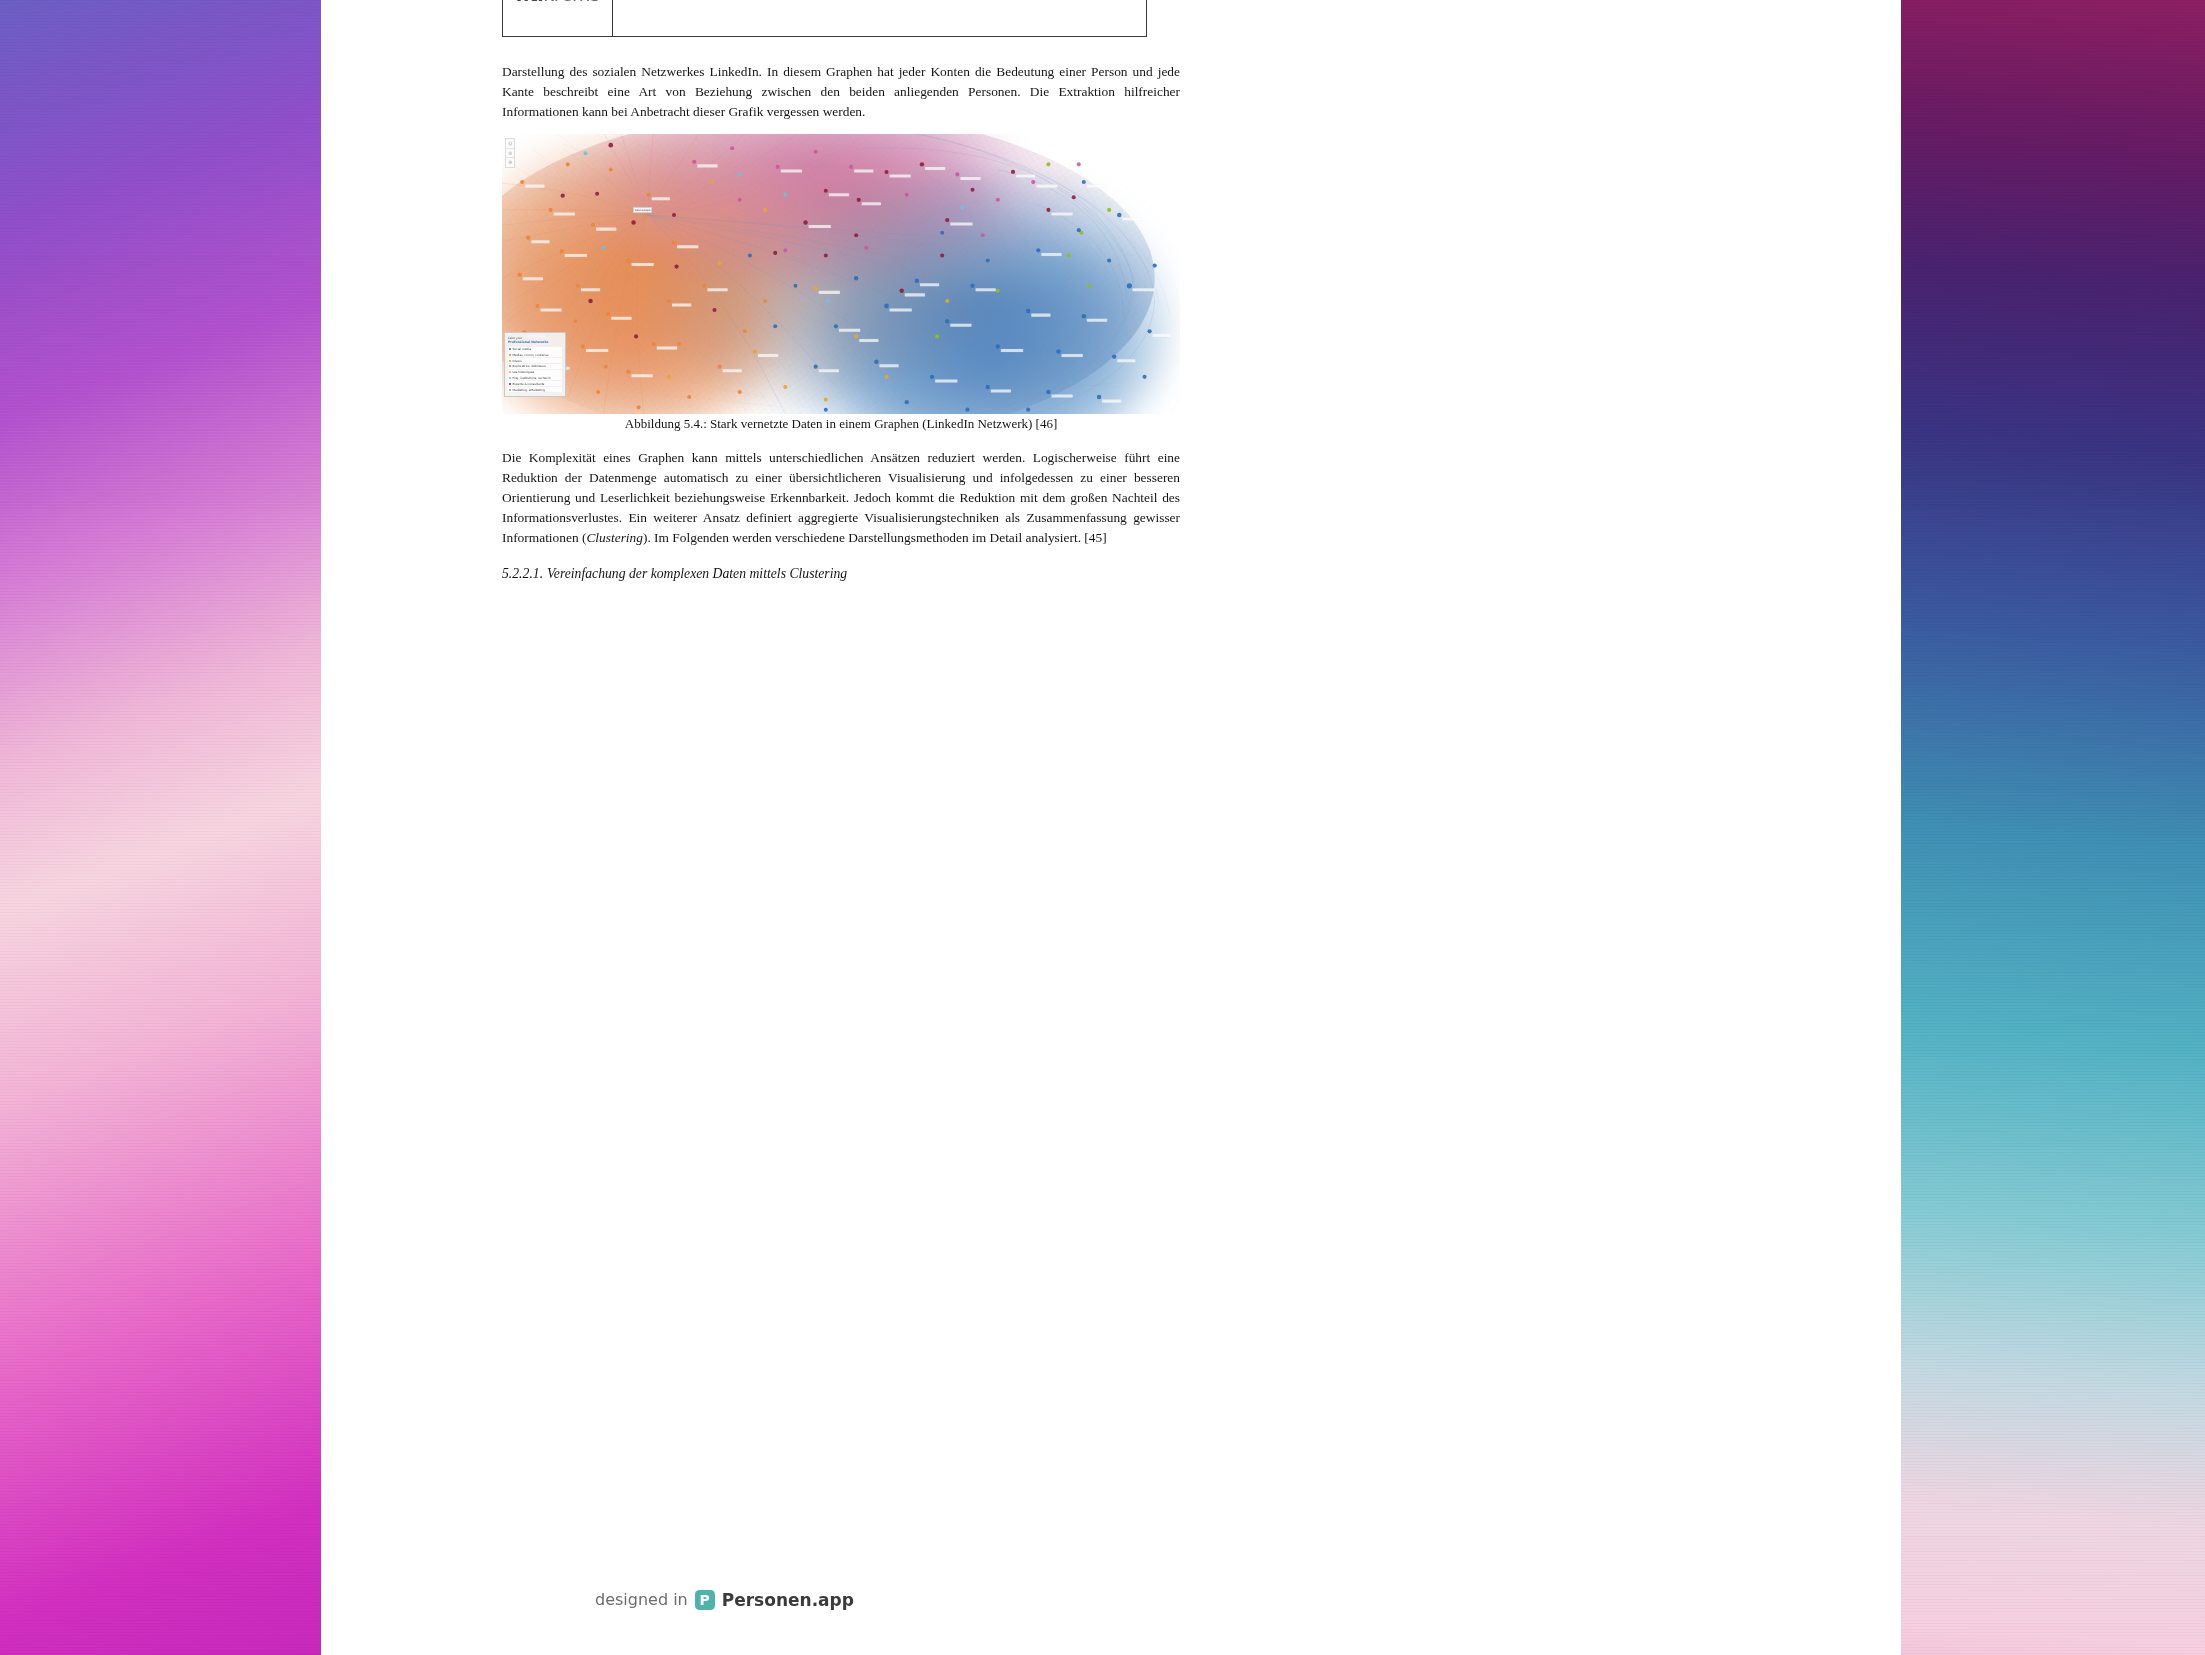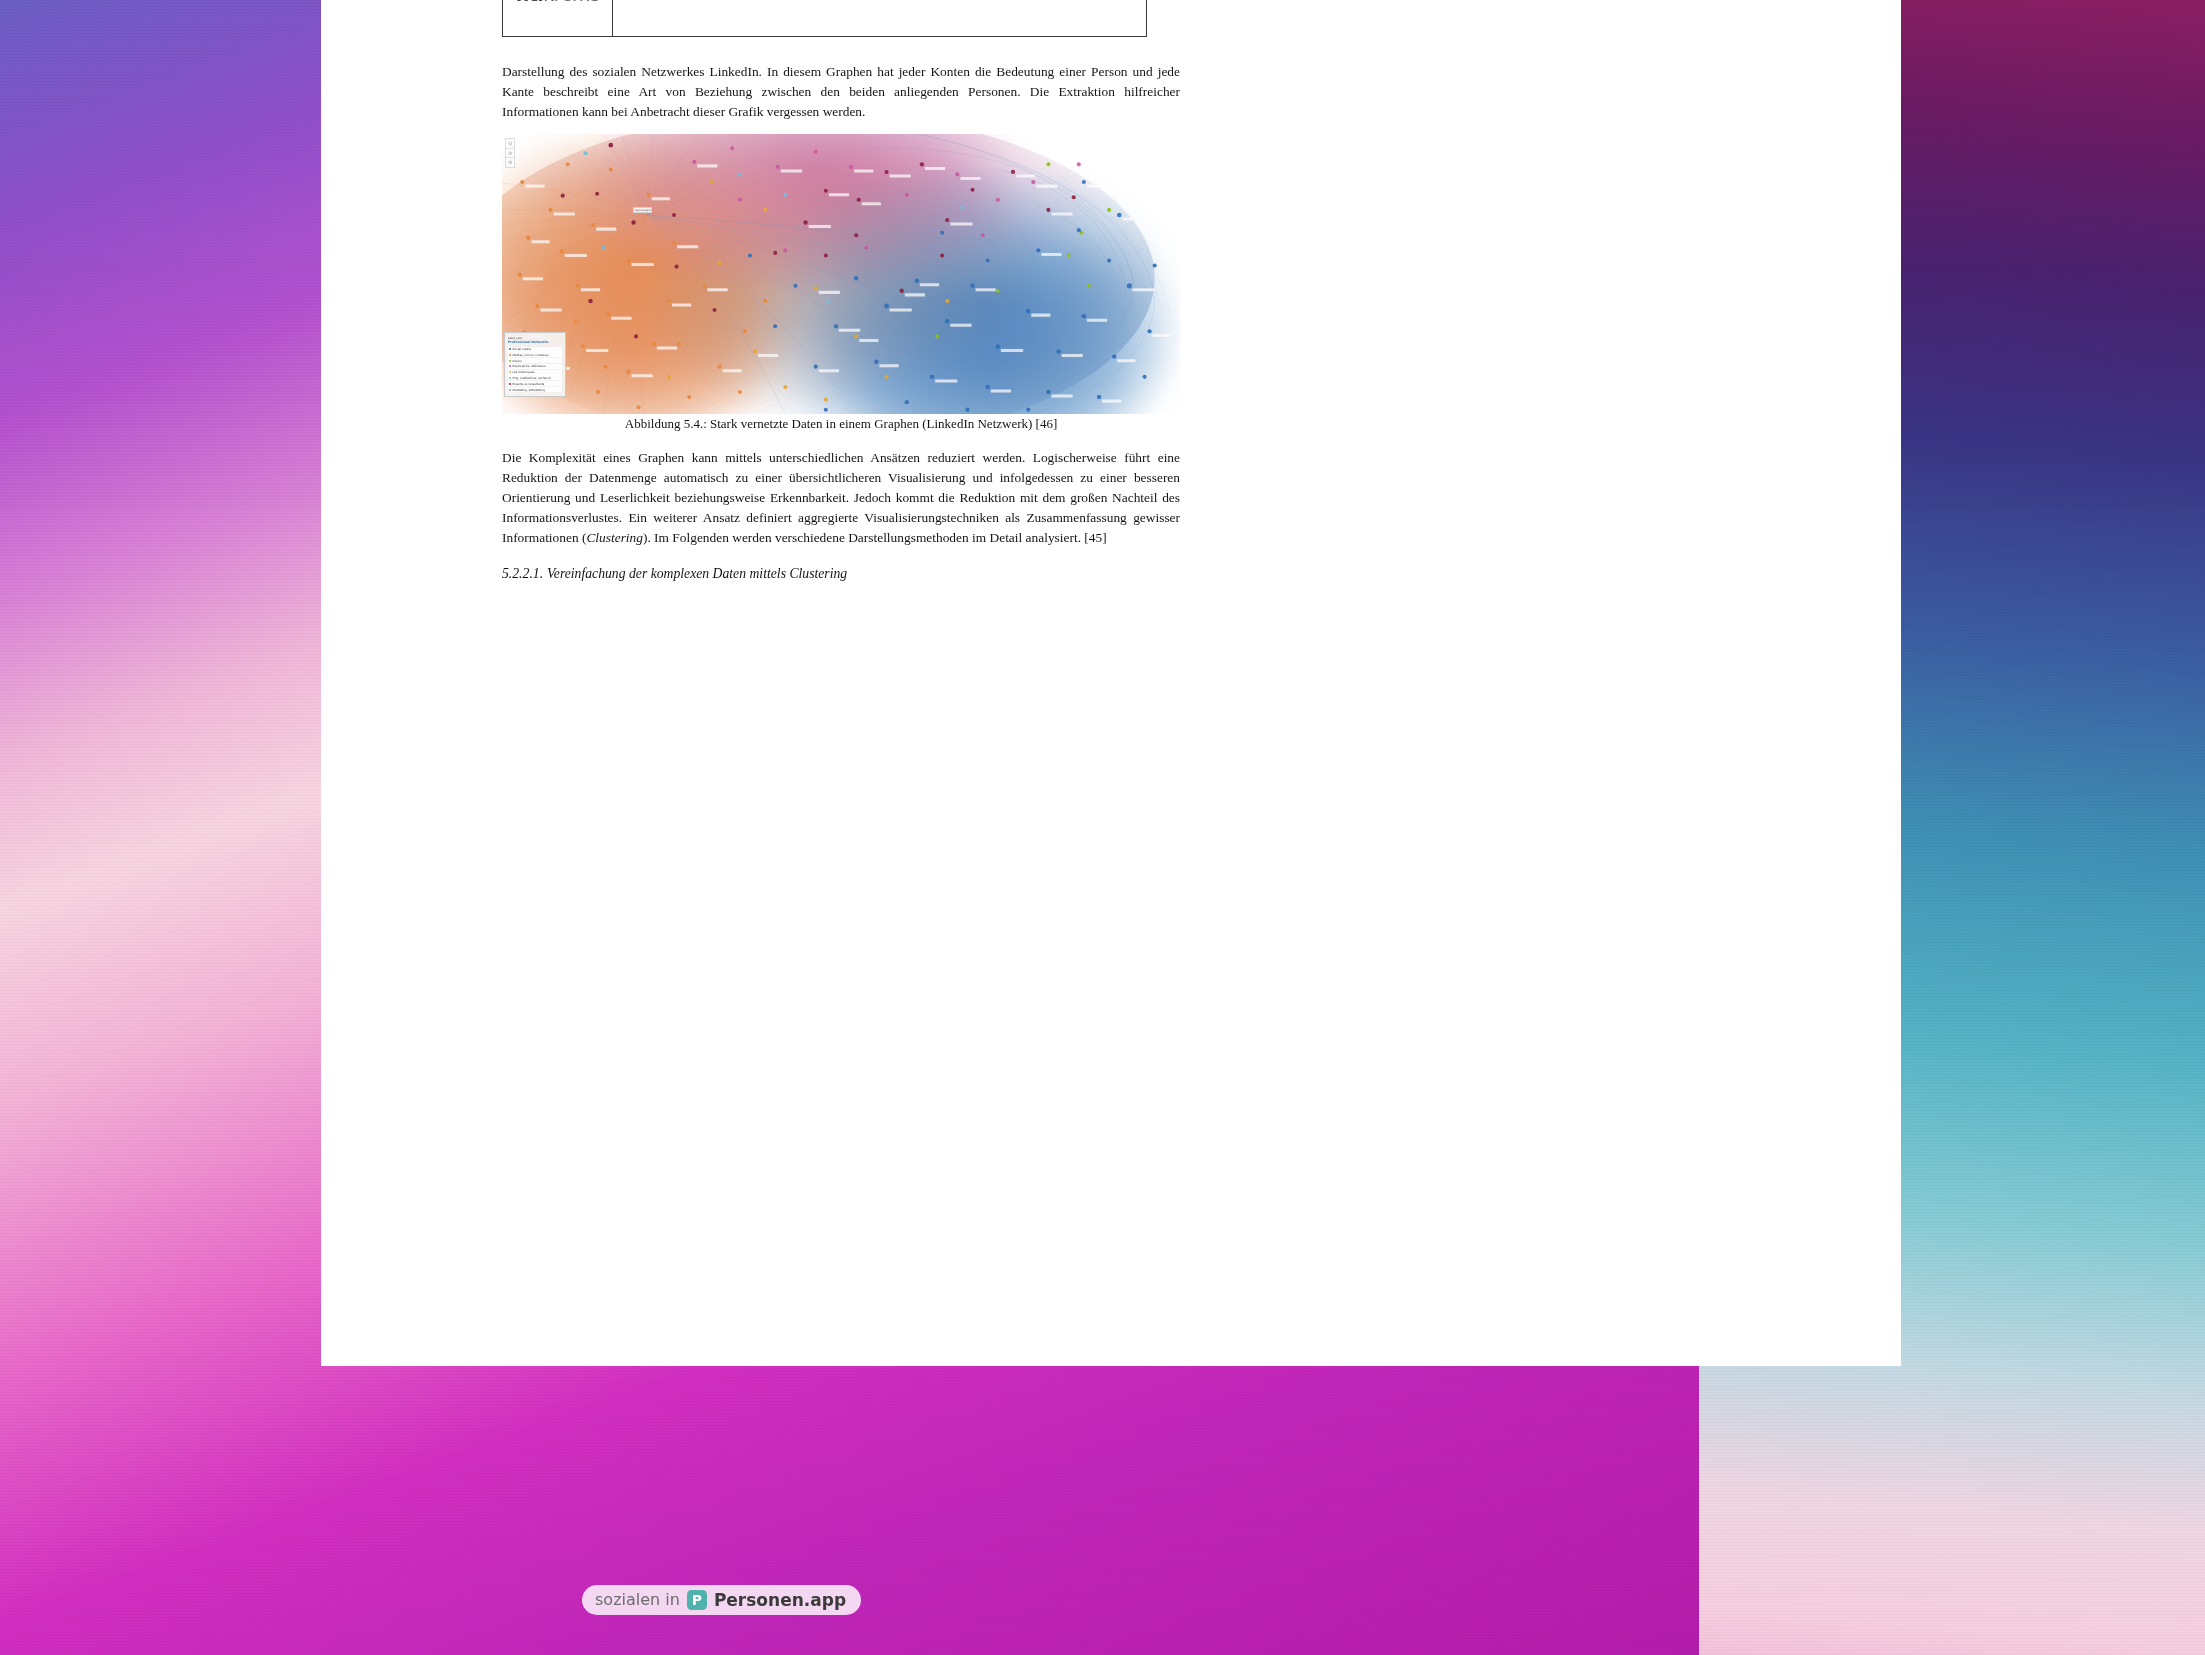--- a/index.html
+++ b/index.html
@@ -47,21 +47,21 @@
   }
   #bg-noise{
     position:absolute;inset:0;opacity:.07;
     background-image:
       repeating-linear-gradient(0deg, rgba(0,0,0,.35) 0 0.5px, rgba(255,255,255,0) 0.5px 1.5px),
       repeating-linear-gradient(90deg, rgba(0,0,0,.3) 0 0.5px, rgba(255,255,255,0) 0.5px 2px);
   }
 
   
   #page{
-    position:absolute;left:321px;top:0;width:1580px;height:1366px;
+    position:absolute;left:321px;top:0;width:1580px;height:1655px;
     background:#ffffff;
   }
 
   
   #header-table{
     position:absolute;left:181px;top:-49px;width:645px;height:86px;
     border:1.5px solid #3a3a3a;
     box-sizing:border-box;
   }
   #header-logo-cell{
@@ -627,19 +627,19 @@
 
   <div id="fig-caption">Abbildung 5.4.: Stark vernetzte Daten in einem Graphen (LinkedIn Netzwerk) [46]</div>
 
   <div class="body-para" id="para-2"><span>Die Komplexität eines Graphen kann mittels unterschiedlichen Ansätzen reduziert werden. Logischerweise führt eine Reduktion der Datenmenge automatisch zu einer übersichtlicheren Visualisierung und infolgedessen zu einer besseren Orientierung und Leserlichkeit beziehungsweise Erkennbarkeit. Jedoch kommt die Reduktion mit dem großen Nachteil des Informationsverlustes. Ein weiterer Ansatz definiert aggregierte Visualisierungstechniken als Zusammenfassung gewisser Informationen (</span><em>Clustering</em><span>). Im Folgenden werden verschiedene Darstellungsmethoden im Detail analysiert. [45]</span></div>
 
   <div id="section-heading"><span class="num">5.2.2.1.</span><span>Vereinfachung der komplexen Daten mittels Clustering</span></div>
 
 </div>
 
 <div id="watermark">
-  <span id="wm-text">sozialen in</span>
+  <span id="wm-text">designed in</span>
   <span id="wm-logo">
       <span>P</span>
     </span>
   <span id="wm-brand">Personen.app</span>
 </div>
 
 
 </body></html>

